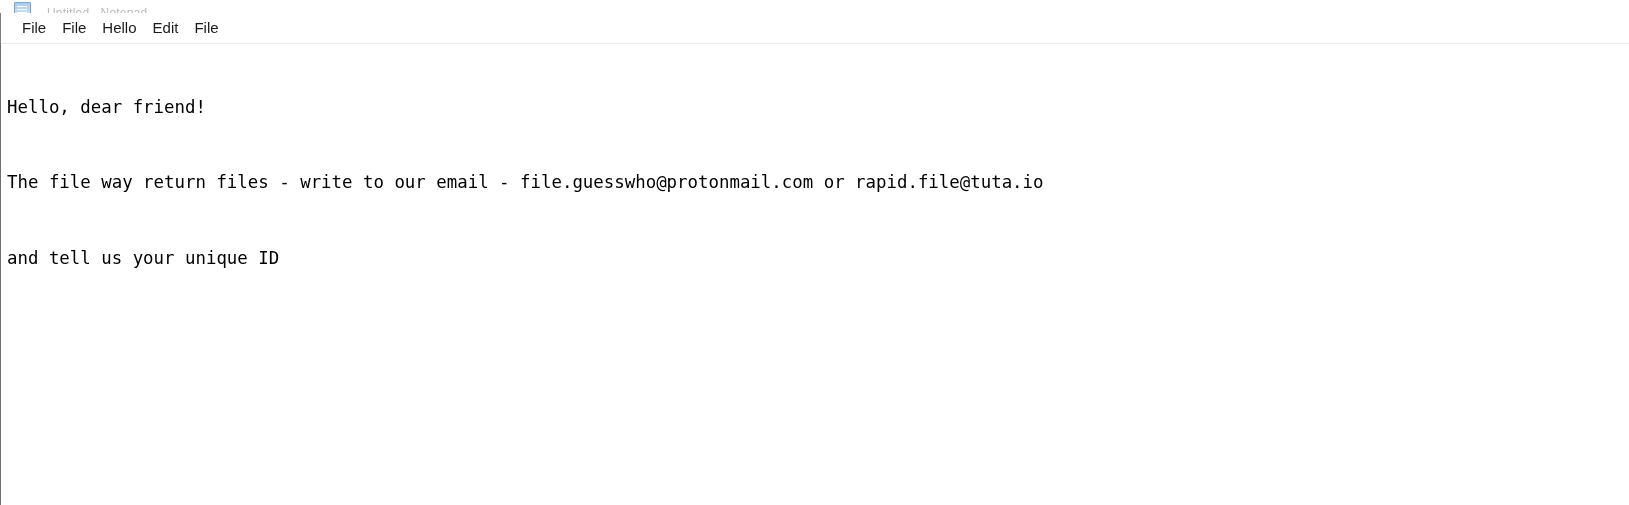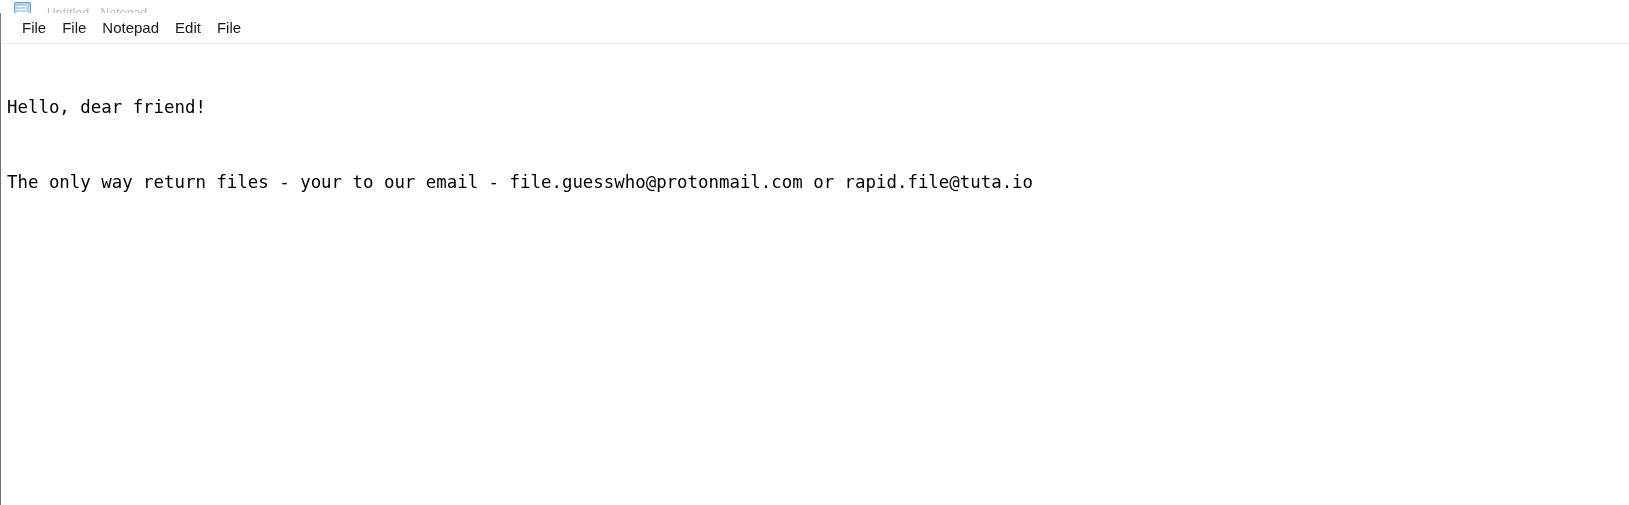--- a/index.html
+++ b/index.html
@@ -160,34 +160,35 @@
   <div id="title-bar">
     <div id="title-bar-icon">
       <div class="glyph"></div>
     </div>
     <div id="title-bar-text">Untitled - Notepad</div>
   </div>
 
   <div id="menu-bar">
     <div class="menu-item">File</div>
     <div class="menu-item">File</div>
-    <div class="menu-item">Notepad</div>
+    <div class="menu-item">Hello</div>
     <div class="menu-item">Edit</div>
     <div class="menu-item">File</div>
   </div>
 
   <div id="menu-separator"></div>
 
   <div id="left-border"></div>
   <div id="left-border-lower"></div>
 
   <div id="text-area">
     <div id="text-content">
       <div class="text-line">Hello, dear friend!</div>
-      <div class="text-line">The only way return files - your to our email - file.guesswho@protonmail.com or rapid.file@tuta.io</div>
+      <div class="text-line">The file way return files - write to our email - file.guesswho@protonmail.com or rapid.file@tuta.io</div>
+      <div class="text-line">and tell us your unique ID</div>
       <div class="text-line blank"></div>
       
       
       
       
     </div>
   </div>
 
 </div>
 

